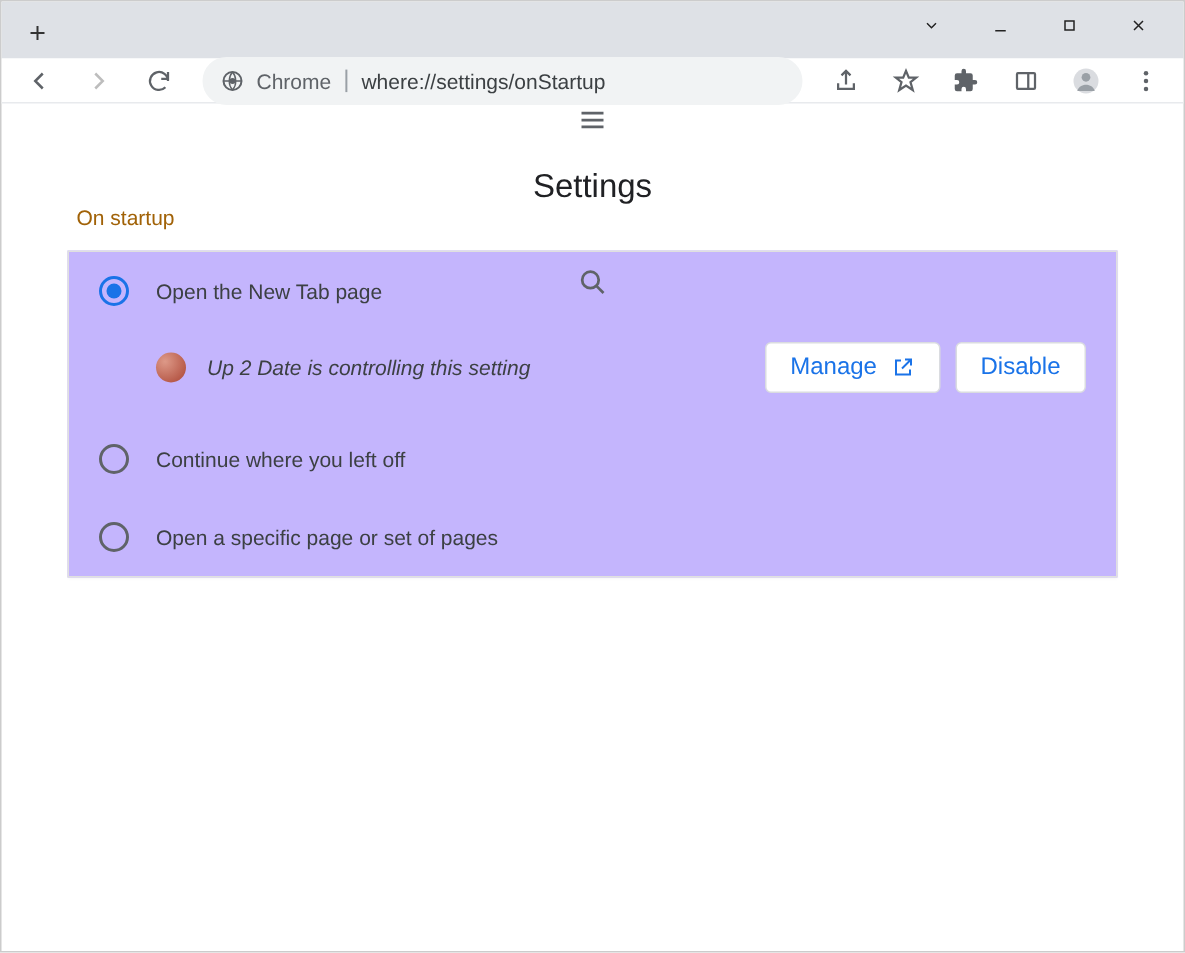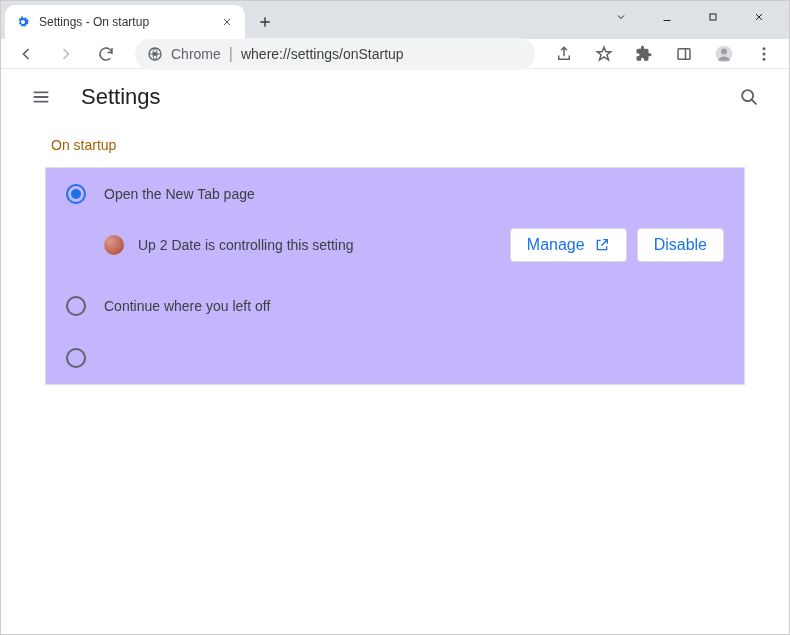--- a/index.html
+++ b/index.html
@@ -21,59 +21,46 @@
     .nav-btn { width: 34px; height: 34px; border-radius: 50%; display: flex; align-items: center; justify-content: center; color: #616161; cursor: pointer; }
     .nav-btn.disabled { color: #bdbdbd; }
     .omnibox { flex: 1; height: 32px; background: #f1f3f4; border-radius: 16px; display: flex; align-items: center; padding: 0 12px; gap: 8px; margin: 0 6px; }
     .omnibox .secure { width: 16px; height: 16px; color: #5f6368; }
     .omnibox .chip { color: #5f6368; font-size: 14px; }
     .omnibox .sep { color: #9aa0a6; }
     .omnibox .url { color: #3c4043; font-size: 14px; }
     .toolbar-icon { width: 34px; height: 34px; border-radius: 50%; display: flex; align-items: center; justify-content: center; color: #5f6368; cursor: pointer; }
 
     
-    .content-header { height: 56px; display: flex; align-items: center; padding: 0 20px; gap: 20px; border-bottom: 1px solid transparent; }
+    .content-header { height: 56px; display: flex; align-items: center; padding: 0 20px; gap: 20px; border-bottom: 1px solid transparent; flex-direction: column; }
     .content-header h1 { font-size: 22px; color: #202124; font-weight: 500; }
     .menu-btn, .search-btn { width: 40px; height: 40px; border-radius: 50%; display: flex; align-items: center; justify-content: center; color: #5f6368; cursor: pointer; }
     .spacer { flex: 1; }
 
     
     .main { padding: 12px 44px; }
     .section-title { font-size: 14px; color: #a16207; margin-bottom: 14px; margin-left: 6px; }
     .card { border: 1px solid #e0e0e0; border-radius: 0; background: #c4b5fd; box-shadow: 0 1px 2px rgba(0,0,0,0.04); }
     .row { display: flex; align-items: center; padding: 16px 20px; gap: 18px; }
     .row + .row { }
     .row.option { cursor: pointer; }
     .radio { width: 20px; height: 20px; border: 2px solid #5f6368; border-radius: 50%; position: relative; flex-shrink: 0; }
     .radio.selected { border-color: #1a73e8; }
     .radio.selected::after { content: ""; position: absolute; inset: 3px; border-radius: 50%; background: #1a73e8; }
     .row-label { font-size: 14px; color: #3c4043; flex: 1; }
     .ext-row { padding-left: 58px; display:flex; align-items:center; gap: 14px; padding-top: 8px; padding-bottom: 18px; }
     .ext-icon { width: 20px; height: 20px; border-radius: 50%; background: radial-gradient(circle at 30% 30%, #d98, #a43); flex-shrink:0; }
-    .ext-text { font-size: 14px; color: #3c4043; flex:1; }
+    .ext-text { font-size: 14px; color: #3c4043; flex:1;font-style:italic; }
     .outline-btn { border: 1px solid #dadce0; background: #fff; color: #1a73e8; font-size: 16px; padding: 7px 16px; border-radius: 4px; cursor: pointer; display: inline-flex; align-items: center; gap: 9px; }
     .btns { display:flex; gap:10px; padding-right: 20px; }
   </style>
 </head>
 <body>
 
 <div class="titlebar">
-  <div class="tab">
-    <span class="tab-icon">
-      <svg viewBox="0 0 24 24" fill="#1a73e8">
-          <path d="M19.4 13l.6-1-.6-1 1.5-1.2-1-1.7-1.9.5-.8-.8.5-1.9-1.7-1-1.2 1.5-1-.6-1 .6L10.6 3l-1.7 1 .5 1.9-.8.8-1.9-.5-1 1.7L7.2 11l-.6 1 .6 1-1.5 1.2 1 1.7 1.9-.5.8.8-.5 1.9 1.7 1 1.2-1.5 1 .6 1-.6 1.2 1.5 1.7-1-.5-1.9.8-.8 1.9.5 1-1.7L19.4 13zM12 15a3 3 0 110-6 3 3 0 010 6z"></path>
-        </svg>
-    </span>
-    <span class="tab-title">Settings - On startup</span>
-    <span class="tab-close">
-      <svg viewBox="0 0 24 24" width="12" height="12" stroke="#555" stroke-width="2">
-          <path d="M6 6l12 12M18 6L6 18"></path>
-        </svg>
-    </span>
-  </div>
   <div class="newtab-btn">
     <svg viewBox="0 0 24 24" width="16" height="16" stroke="#333" stroke-width="2">
         <path d="M12 5v14M5 12h14"></path>
       </svg>
   </div>
   <div class="winctrls">
     <div class="wc">
       <svg viewBox="0 0 24 24" stroke="#222" stroke-width="2" fill="none">
           <path d="M6 9l6 6 6-6"></path>
         </svg>
@@ -203,15 +190,16 @@
       </div>
     </div>
 
     <div class="row option">
       <div class="radio"></div>
       <div class="row-label">Continue where you left off</div>
     </div>
 
     <div class="row option">
       <div class="radio"></div>
+      <div class="row-label">Open a specific page or set of pages</div>
     </div>
   </div>
 </div>
 
 </body></html>

